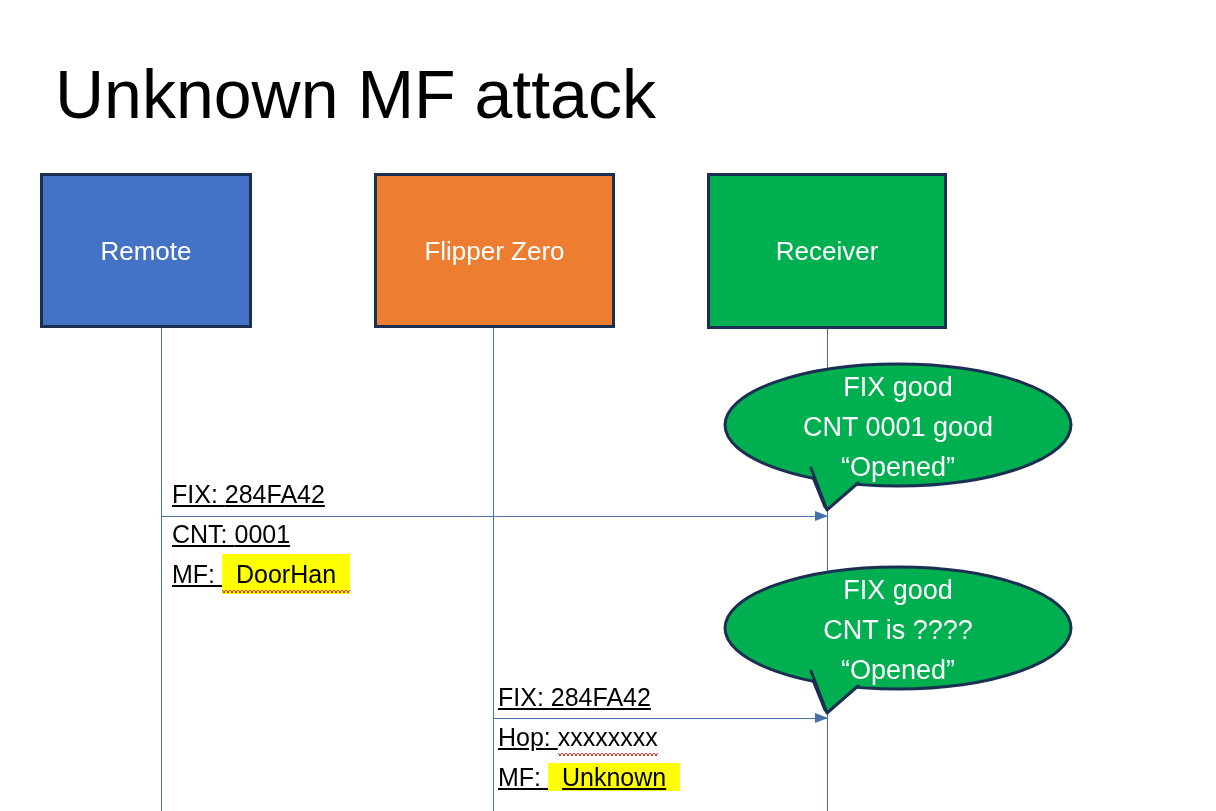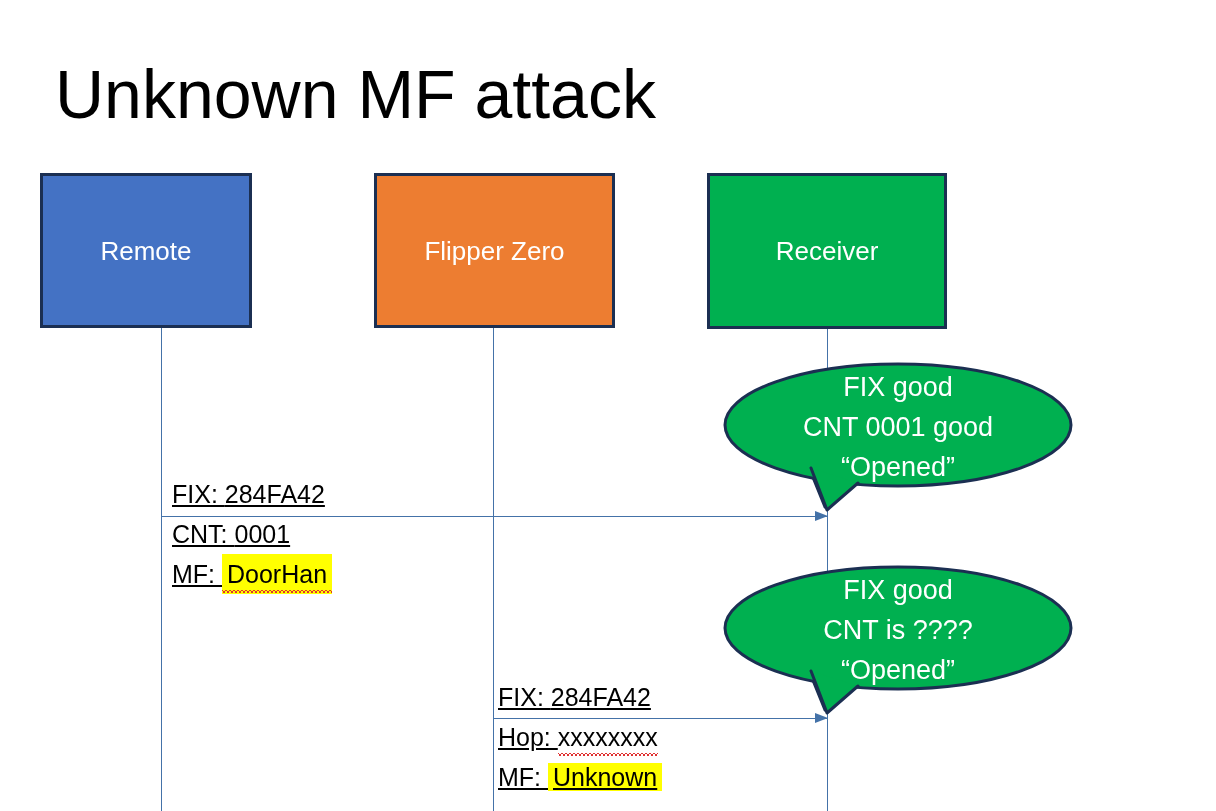--- a/index.html
+++ b/index.html
@@ -85,21 +85,21 @@
   .msg-text {
     position: absolute;
     font-size: 25px;
     line-height: 40px;
     color: #000000;
     white-space: nowrap;
   }
   .msg-line { display: block; height: 40px; text-decoration: underline; }
   .hl {
     background: #FFFF00;
-    padding: 0 5px;
+    padding: 0 14px;
   }
   .squiggle {
     position: relative;
     display: inline-block;
   }
   .squiggle::after {
     content: "";
     position: absolute;
     left: 0; right: 0;
     bottom: 1px;

